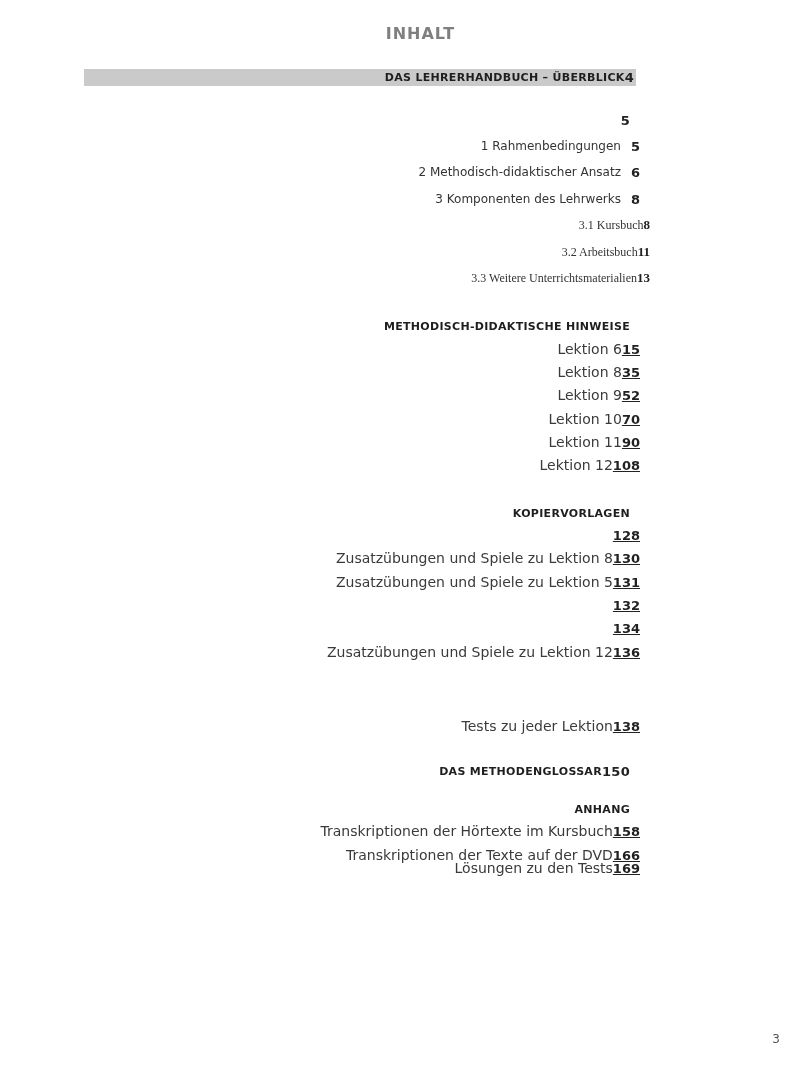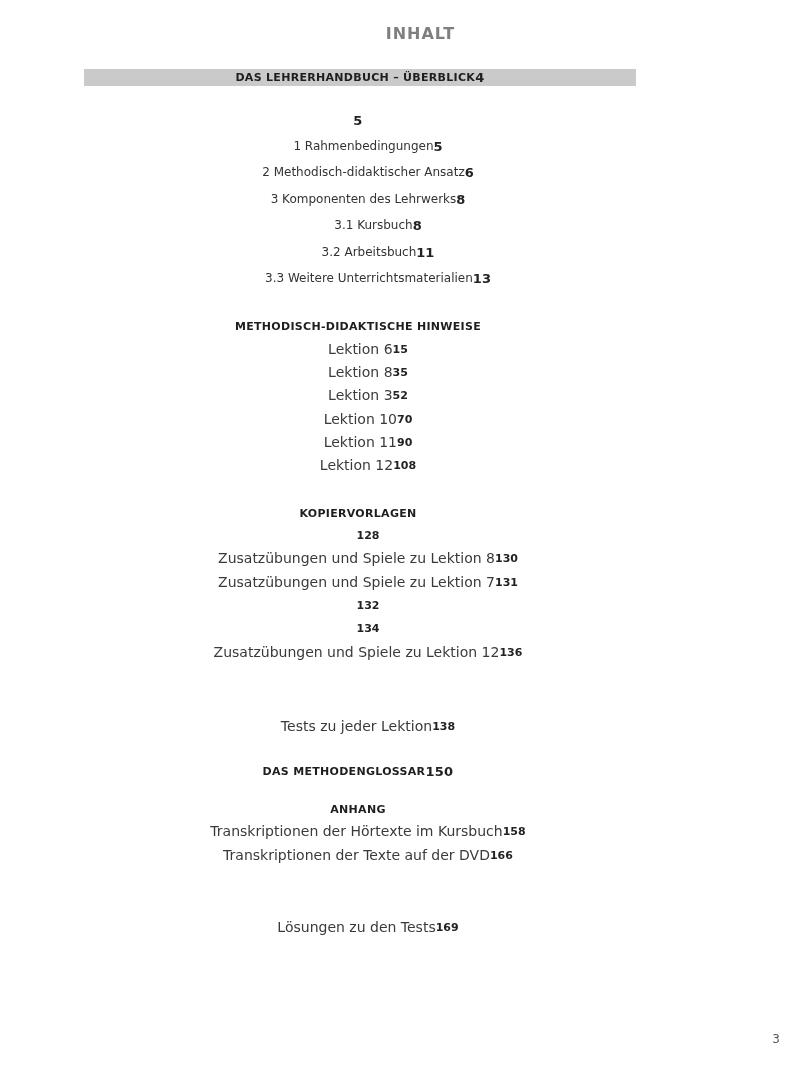--- a/index.html
+++ b/index.html
@@ -2,29 +2,29 @@
 <html><head>
 <meta charset="utf-8">
 <style>
   html, body { margin: 0; padding: 0; background: #ffffff; }
   body { width: 811px; height: 1080px; position: relative; overflow: hidden;
          font-family: "DejaVu Sans", "Liberation Sans", sans-serif; color: #2b2b2b; }
   .page-title { position: absolute; top: 24px; left: 0; width: 841px; text-align: center;
                 font-size: 16px; font-weight: bold; letter-spacing: 1px; color: #7f7f7f; }
   .toc { position: absolute; left: 86px; width: 544px; top: 0; }
   .row { position: absolute; left: 0; width: 544px; height: 20px; display: flex;
-         justify-content: center; align-items: center; }
+         justify-content: flex-end; align-items: center; }
   .head { font-size: 11px; font-weight: bold; letter-spacing: 0.3px; color: #1e1e1e; }
   .head .num { font-size: 13px; }
   .banner { background: #cacaca; padding: 0 2px 0 2px; left: -2px; width: 548px; height: 17px; }
-  .l1 { padding-left: 10px; font-size: 12px; color: #333; }
-  .l2 { padding-left: 20px; font-size: 12px; color: #333; }
+  .l1 { padding-left: 10px; font-size: 12px; color: #333; gap: 10px; }
+  .l2 { padding-left: 20px; font-size: 12px; color: #333; font-family: Liberation Serif, serif; }
   .lk { padding-left: 10px; font-size: 14px; color: #3a3a3a; }
   .num { font-weight: bold; font-size: 13px; color: #222; }
-  .lk .num { font-size: 11px; }
+  .lk .num { font-size: 13px; text-decoration: underline; }
   .page-num { position: absolute; right: 31px; top: 1032px; font-size: 12px; color: #555; }
 </style>
 </head>
 <body>
 
 <div class="page-title">INHALT</div>
 
 <div class="toc">
 
   <div class="row head banner" style="top:69px">
@@ -65,21 +65,21 @@
   </div>
   <div class="row lk" style="top:339px">
     <span>Lektion 6</span>
     <span class="num">15</span>
   </div>
   <div class="row lk" style="top:362px">
     <span>Lektion 8</span>
     <span class="num">35</span>
   </div>
   <div class="row lk" style="top:385px">
-    <span>Lektion 3</span>
+    <span>Lektion 9</span>
     <span class="num">52</span>
   </div>
   <div class="row lk" style="top:409px">
     <span>Lektion 10</span>
     <span class="num">70</span>
   </div>
   <div class="row lk" style="top:432px">
     <span>Lektion 11</span>
     <span class="num">90</span>
   </div>
@@ -92,21 +92,21 @@
     <span>KOPIERVORLAGEN</span>
   </div>
   <div class="row lk" style="top:525px">
     <span class="num">128</span>
   </div>
   <div class="row lk" style="top:548px">
     <span>Zusatzübungen und Spiele zu Lektion 8</span>
     <span class="num">130</span>
   </div>
   <div class="row lk" style="top:572px">
-    <span>Zusatzübungen und Spiele zu Lektion 7</span>
+    <span>Zusatzübungen und Spiele zu Lektion 5</span>
     <span class="num">131</span>
   </div>
   <div class="row lk" style="top:595px">
     <span class="num">132</span>
   </div>
   <div class="row lk" style="top:618px">
     <span class="num">134</span>
   </div>
   <div class="row lk" style="top:642px">
     <span>Zusatzübungen und Spiele zu Lektion 12</span>
@@ -126,19 +126,19 @@
     <span>ANHANG</span>
   </div>
   <div class="row lk" style="top:821px">
     <span>Transkriptionen der Hörtexte im Kursbuch</span>
     <span class="num">158</span>
   </div>
   <div class="row lk" style="top:845px">
     <span>Transkriptionen der Texte auf der DVD</span>
     <span class="num">166</span>
   </div>
-  <div class="row lk" style="top:917px">
+  <div class="row lk" style="top:858px">
     <span>Lösungen zu den Tests</span>
     <span class="num">169</span>
   </div>
 </div>
 
 <div class="page-num">3</div>
 
 </body></html>

